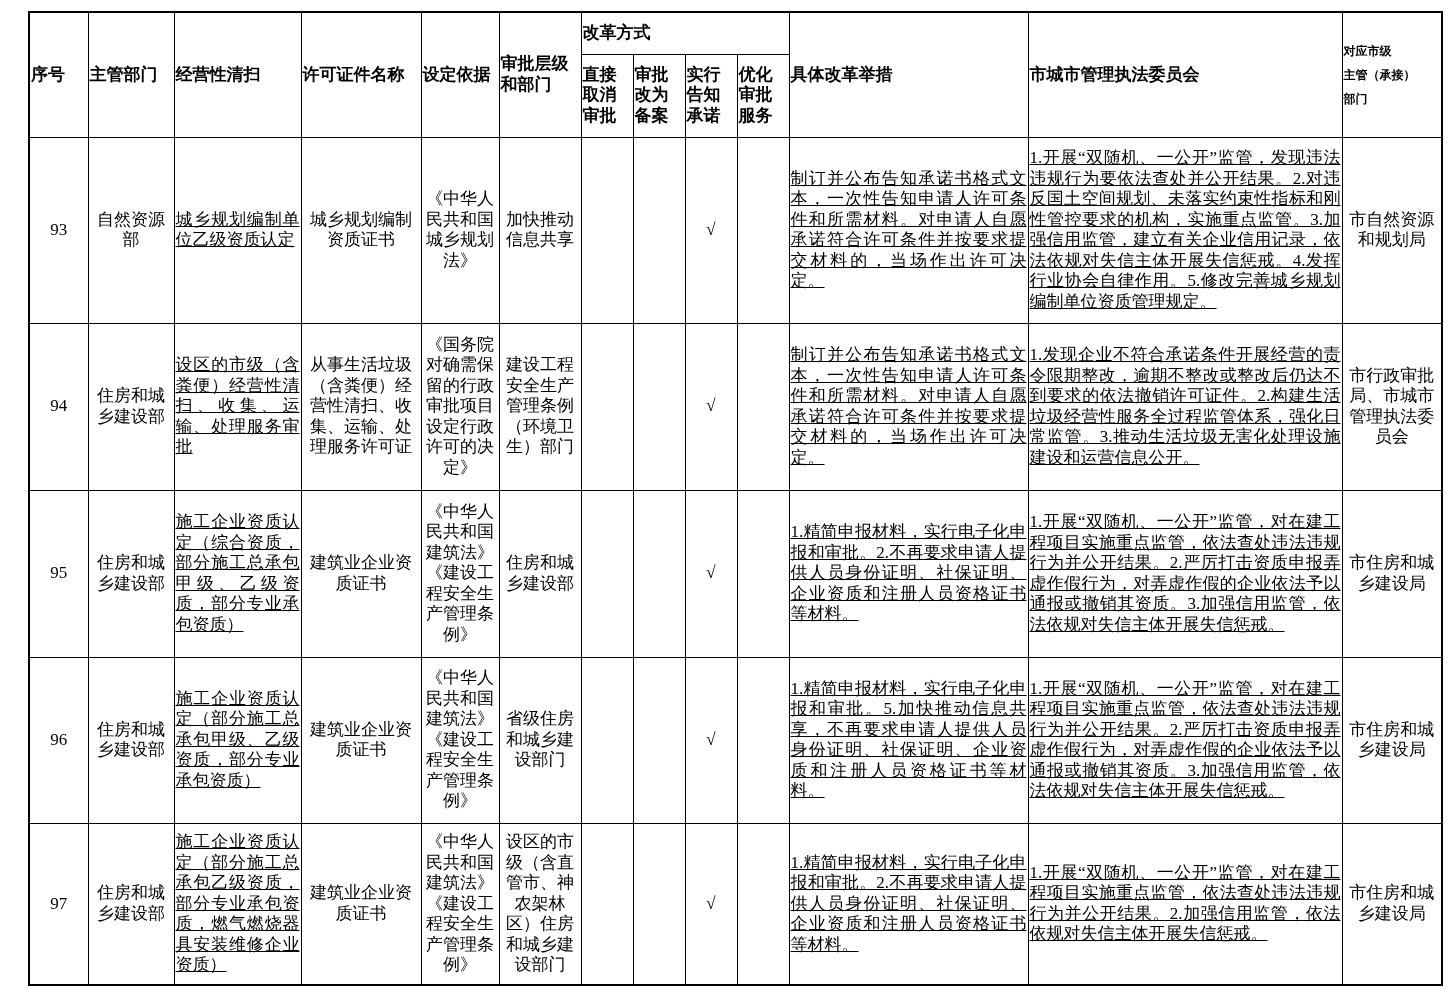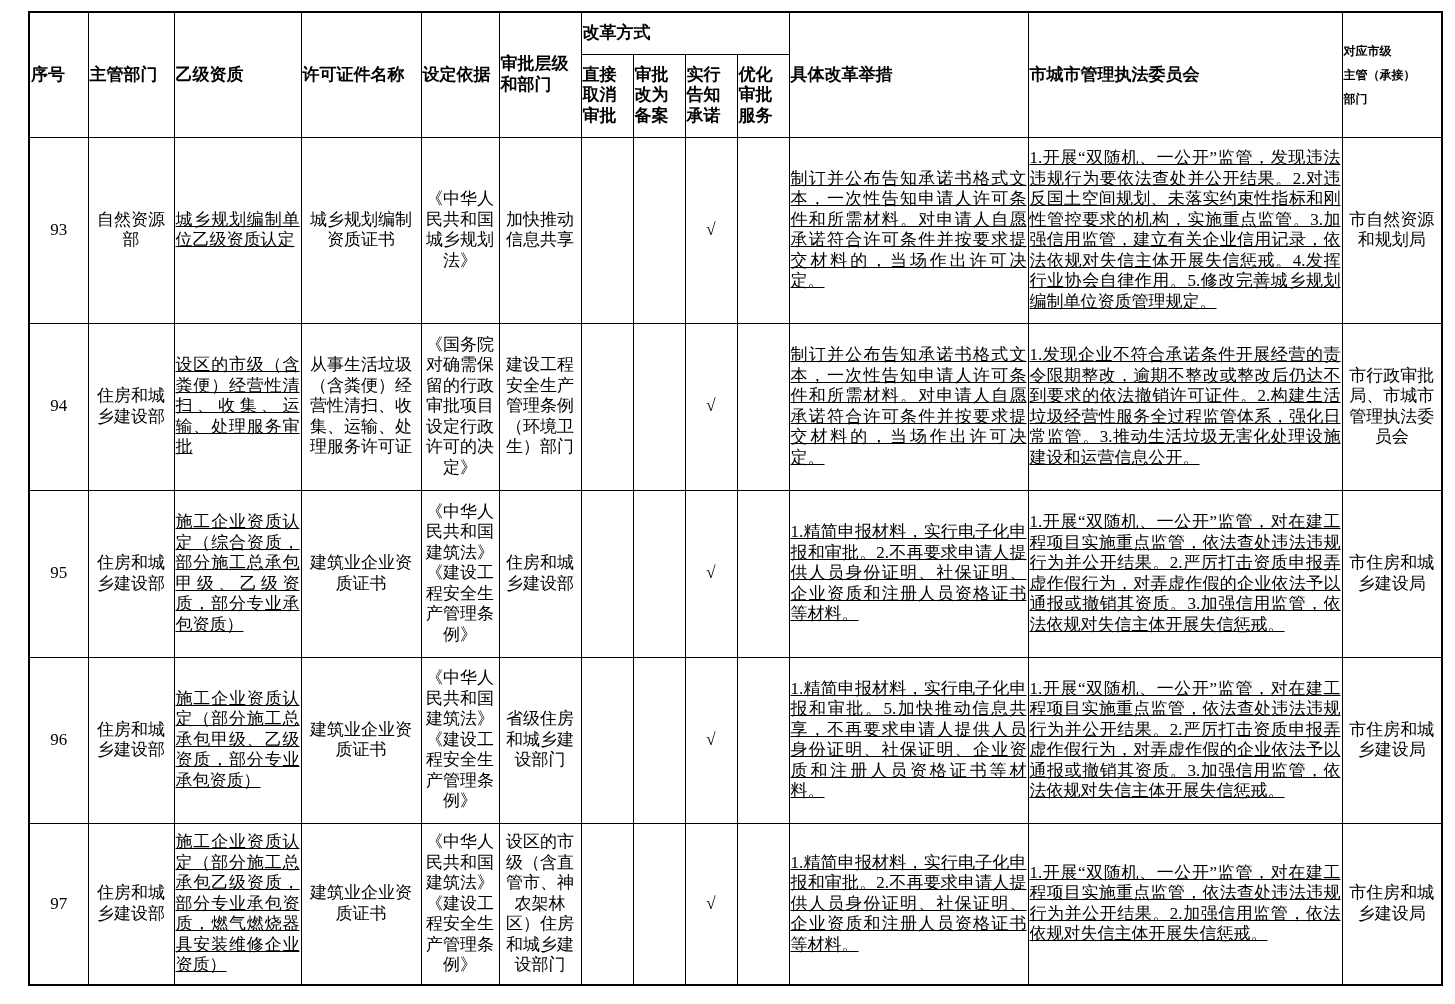--- a/index.html
+++ b/index.html
@@ -67,21 +67,21 @@
         <col class="c-rf">
     <col class="c-meas">
         <col class="c-sup">
         <col class="c-city">
   </colgroup>
 
   <thead>
     <tr class="h1">
       <th rowspan="2">序号</th>
       <th rowspan="2">主管部门</th>
-      <th rowspan="2">乙级资质</th>
+      <th rowspan="2">经营性清扫</th>
       <th rowspan="2">许可证件名称</th>
       <th rowspan="2">设定依据</th>
       <th rowspan="2" class="pre">审批层级
 和部门</th>
       <th colspan="4">改革方式</th>
       <th rowspan="2">具体改革举措</th>
       <th rowspan="2">市城市管理执法委员会</th>
       <th rowspan="2" class="pre small">对应市级
 主管（承接）
 部门</th>

